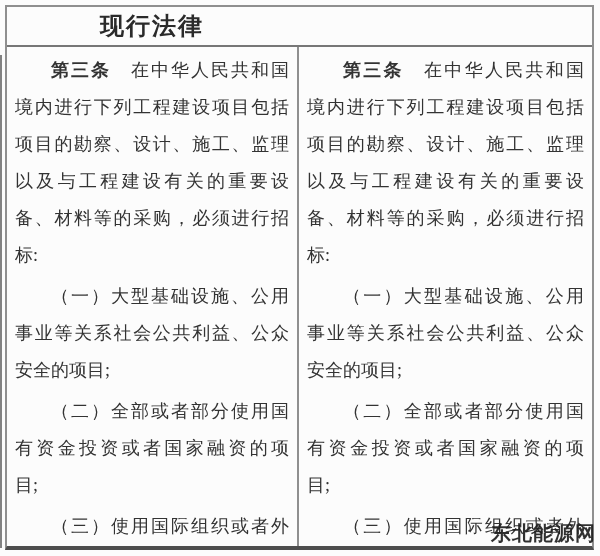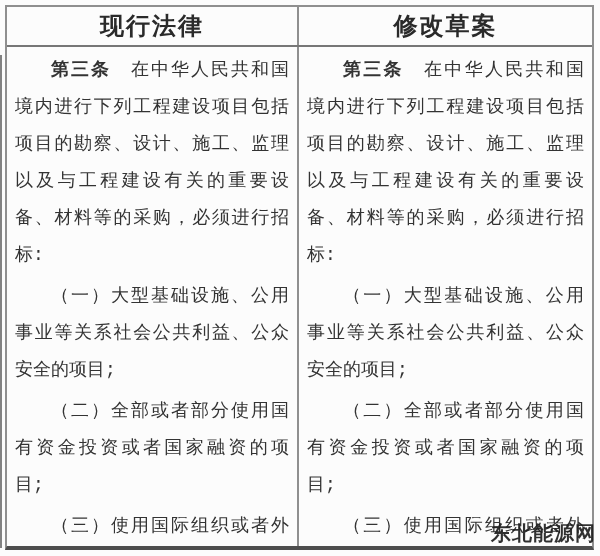--- a/index.html
+++ b/index.html
@@ -40,21 +40,21 @@
     color:var(--header-text);
   }
   .th.right{flex:1;width:auto;border-left:2px solid var(--border);}
   .tbody{display:flex;flex:1;min-height:0;}
   .td{
     width:290px;box-sizing:border-box;
     padding:5px 8px 0 8px;overflow:hidden;
     font-size:18px;line-height:37px;color:var(--text);
   }
   .td.right{flex:1;width:auto;border-left:2px solid var(--border);}
-  .para{margin:0 0 4px 0;font-family:Liberation Mono, monospace;}
+  .para{margin:0 0 4px 0;}
   .line{
     text-align:justify;
     text-align-last:justify;
     text-justify:inter-character;
   }
   .line.first{padding-left:36px;}
   .line.last{text-align-last:left;}
   .line b{font-weight:700;}
   .watermark{
     position:absolute;right:4px;bottom:9px;
@@ -64,21 +64,20 @@
   }
 </style>
 </head>
 <body>
 
 <div class="edge-line"></div>
 
 <div class="law-table">
   <div class="thead">
     <div class="th">现行法律</div>
-    <div class="th right">修改草案</div>
   </div>
   <div class="tbody">
     <div class="td">
         <div class="para">
           <div class="line first"><b>第三条</b>　在中华人民共和国</div>
           <div class="line">境内进行下列工程建设项目包括</div>
           <div class="line">项目的勘察、设计、施工、监理</div>
           <div class="line">以及与工程建设有关的重要设</div>
           <div class="line">备、材料等的采购，必须进行招</div>
           <div class="line last">标:</div>

